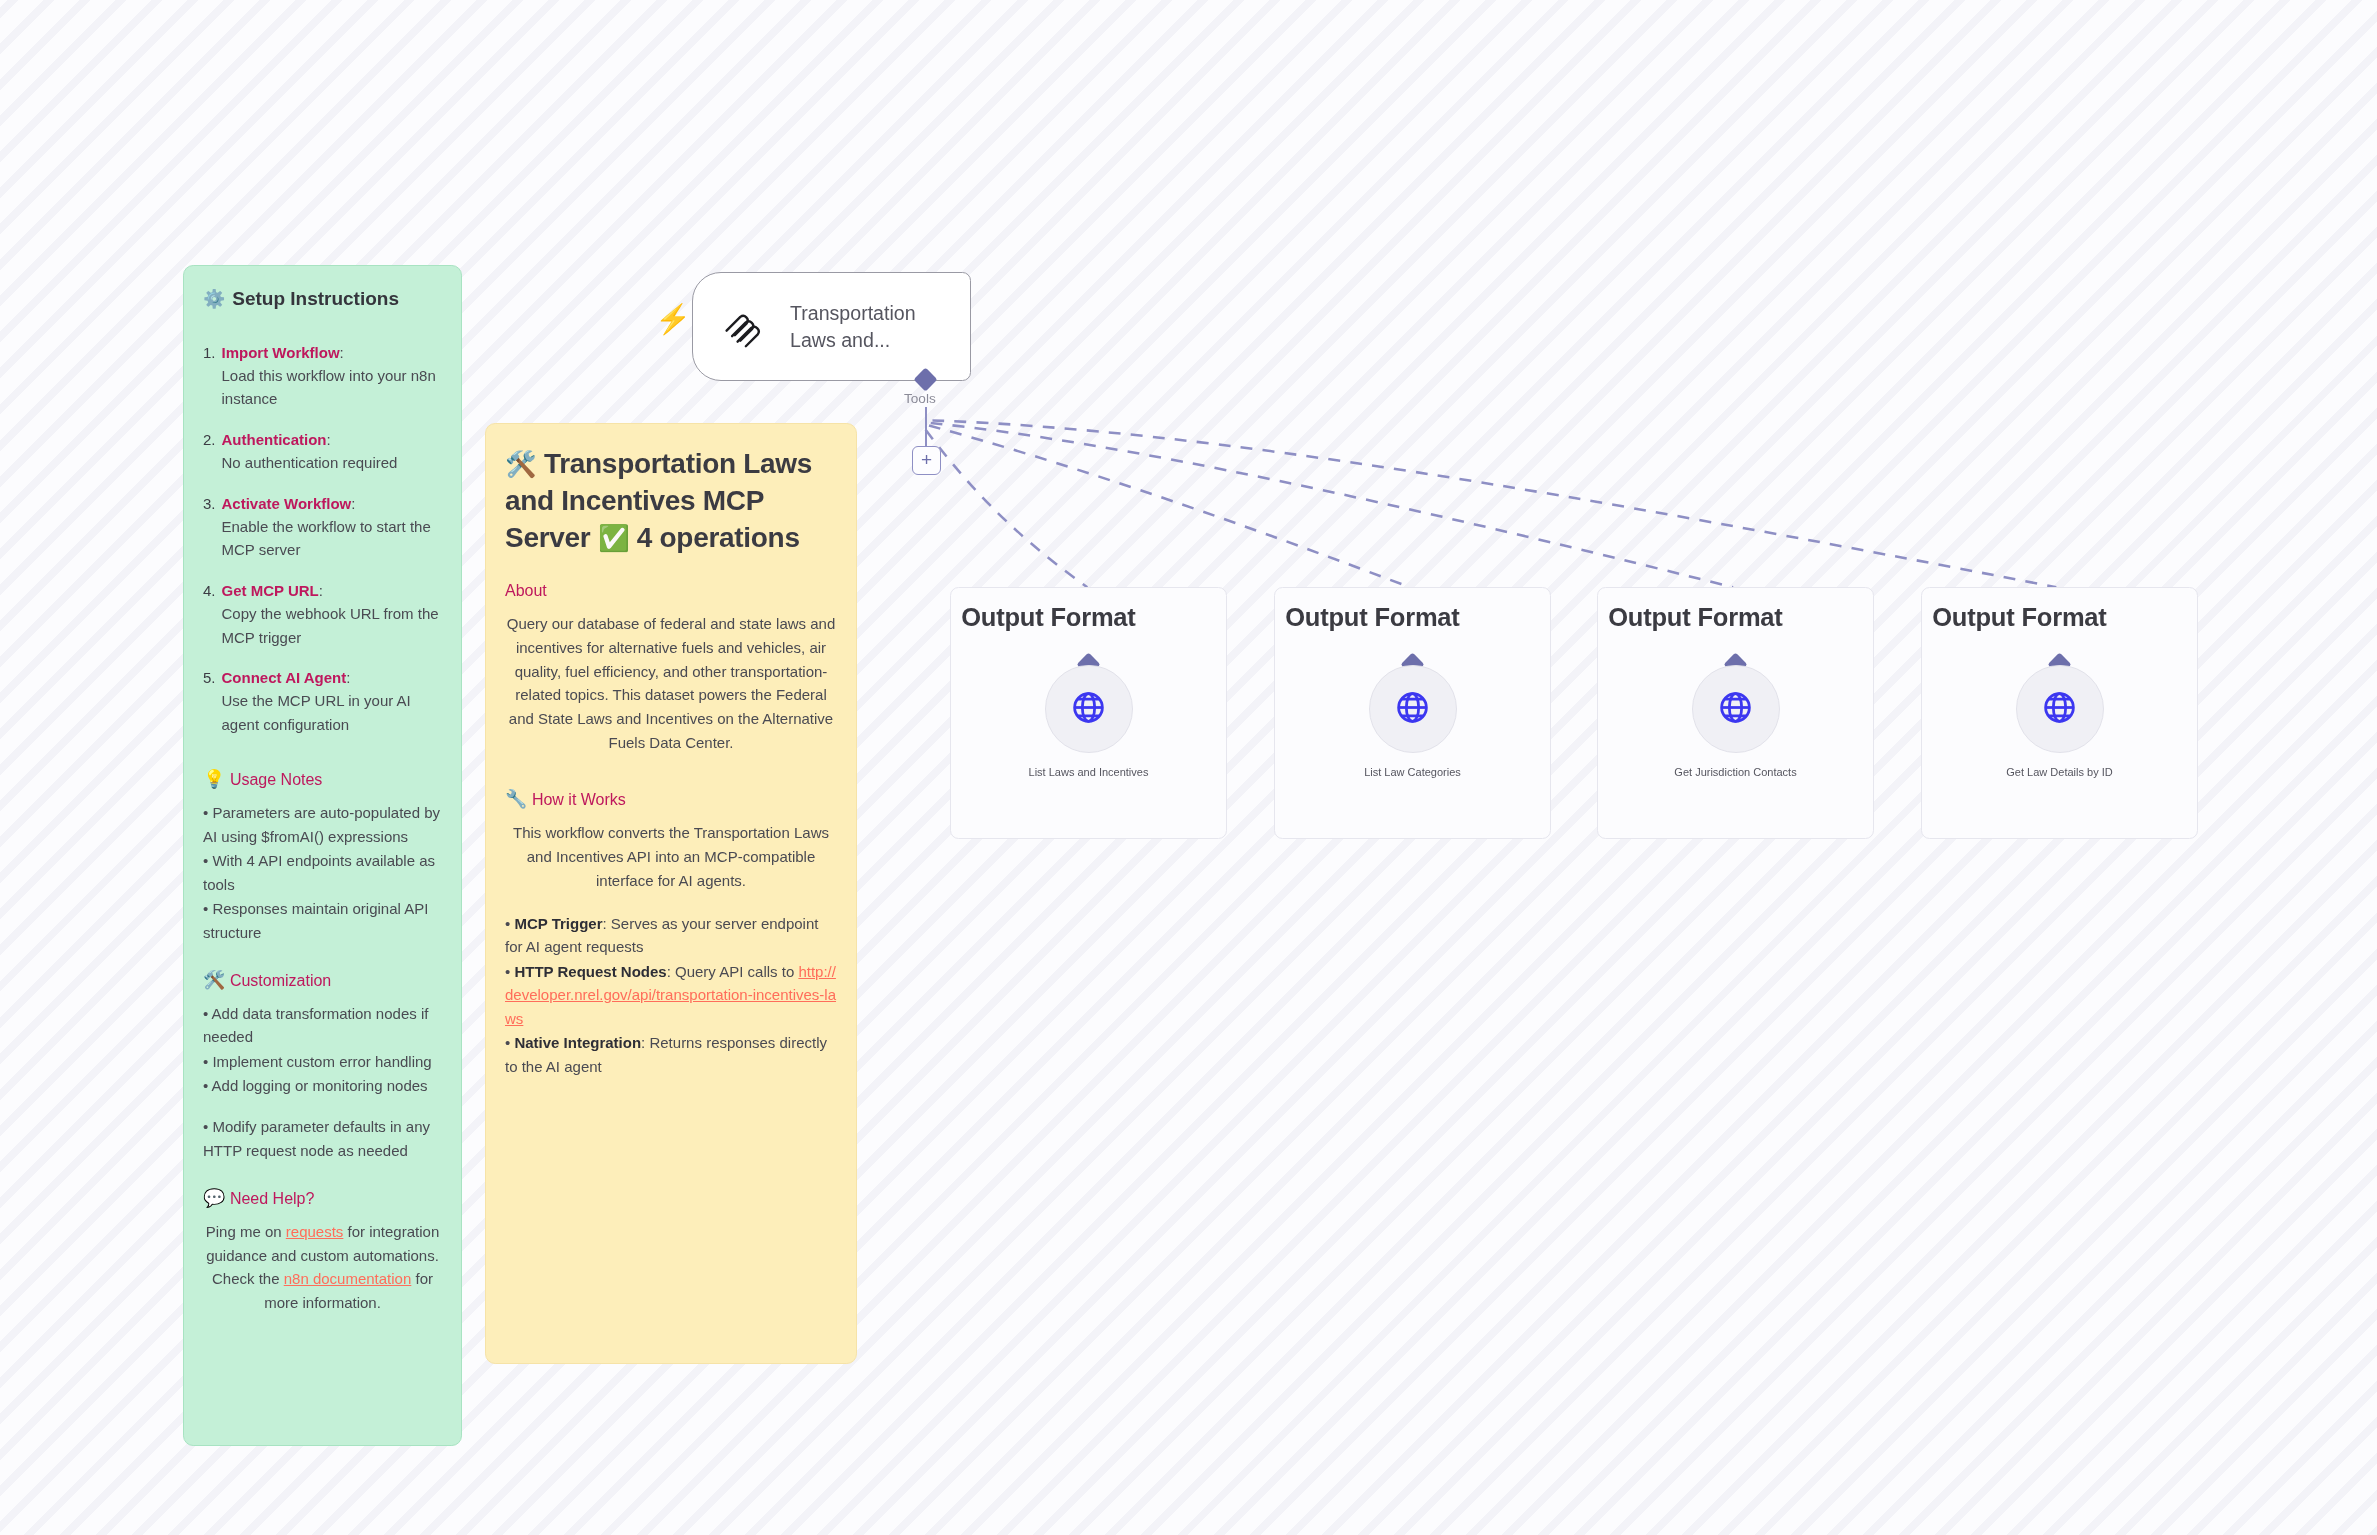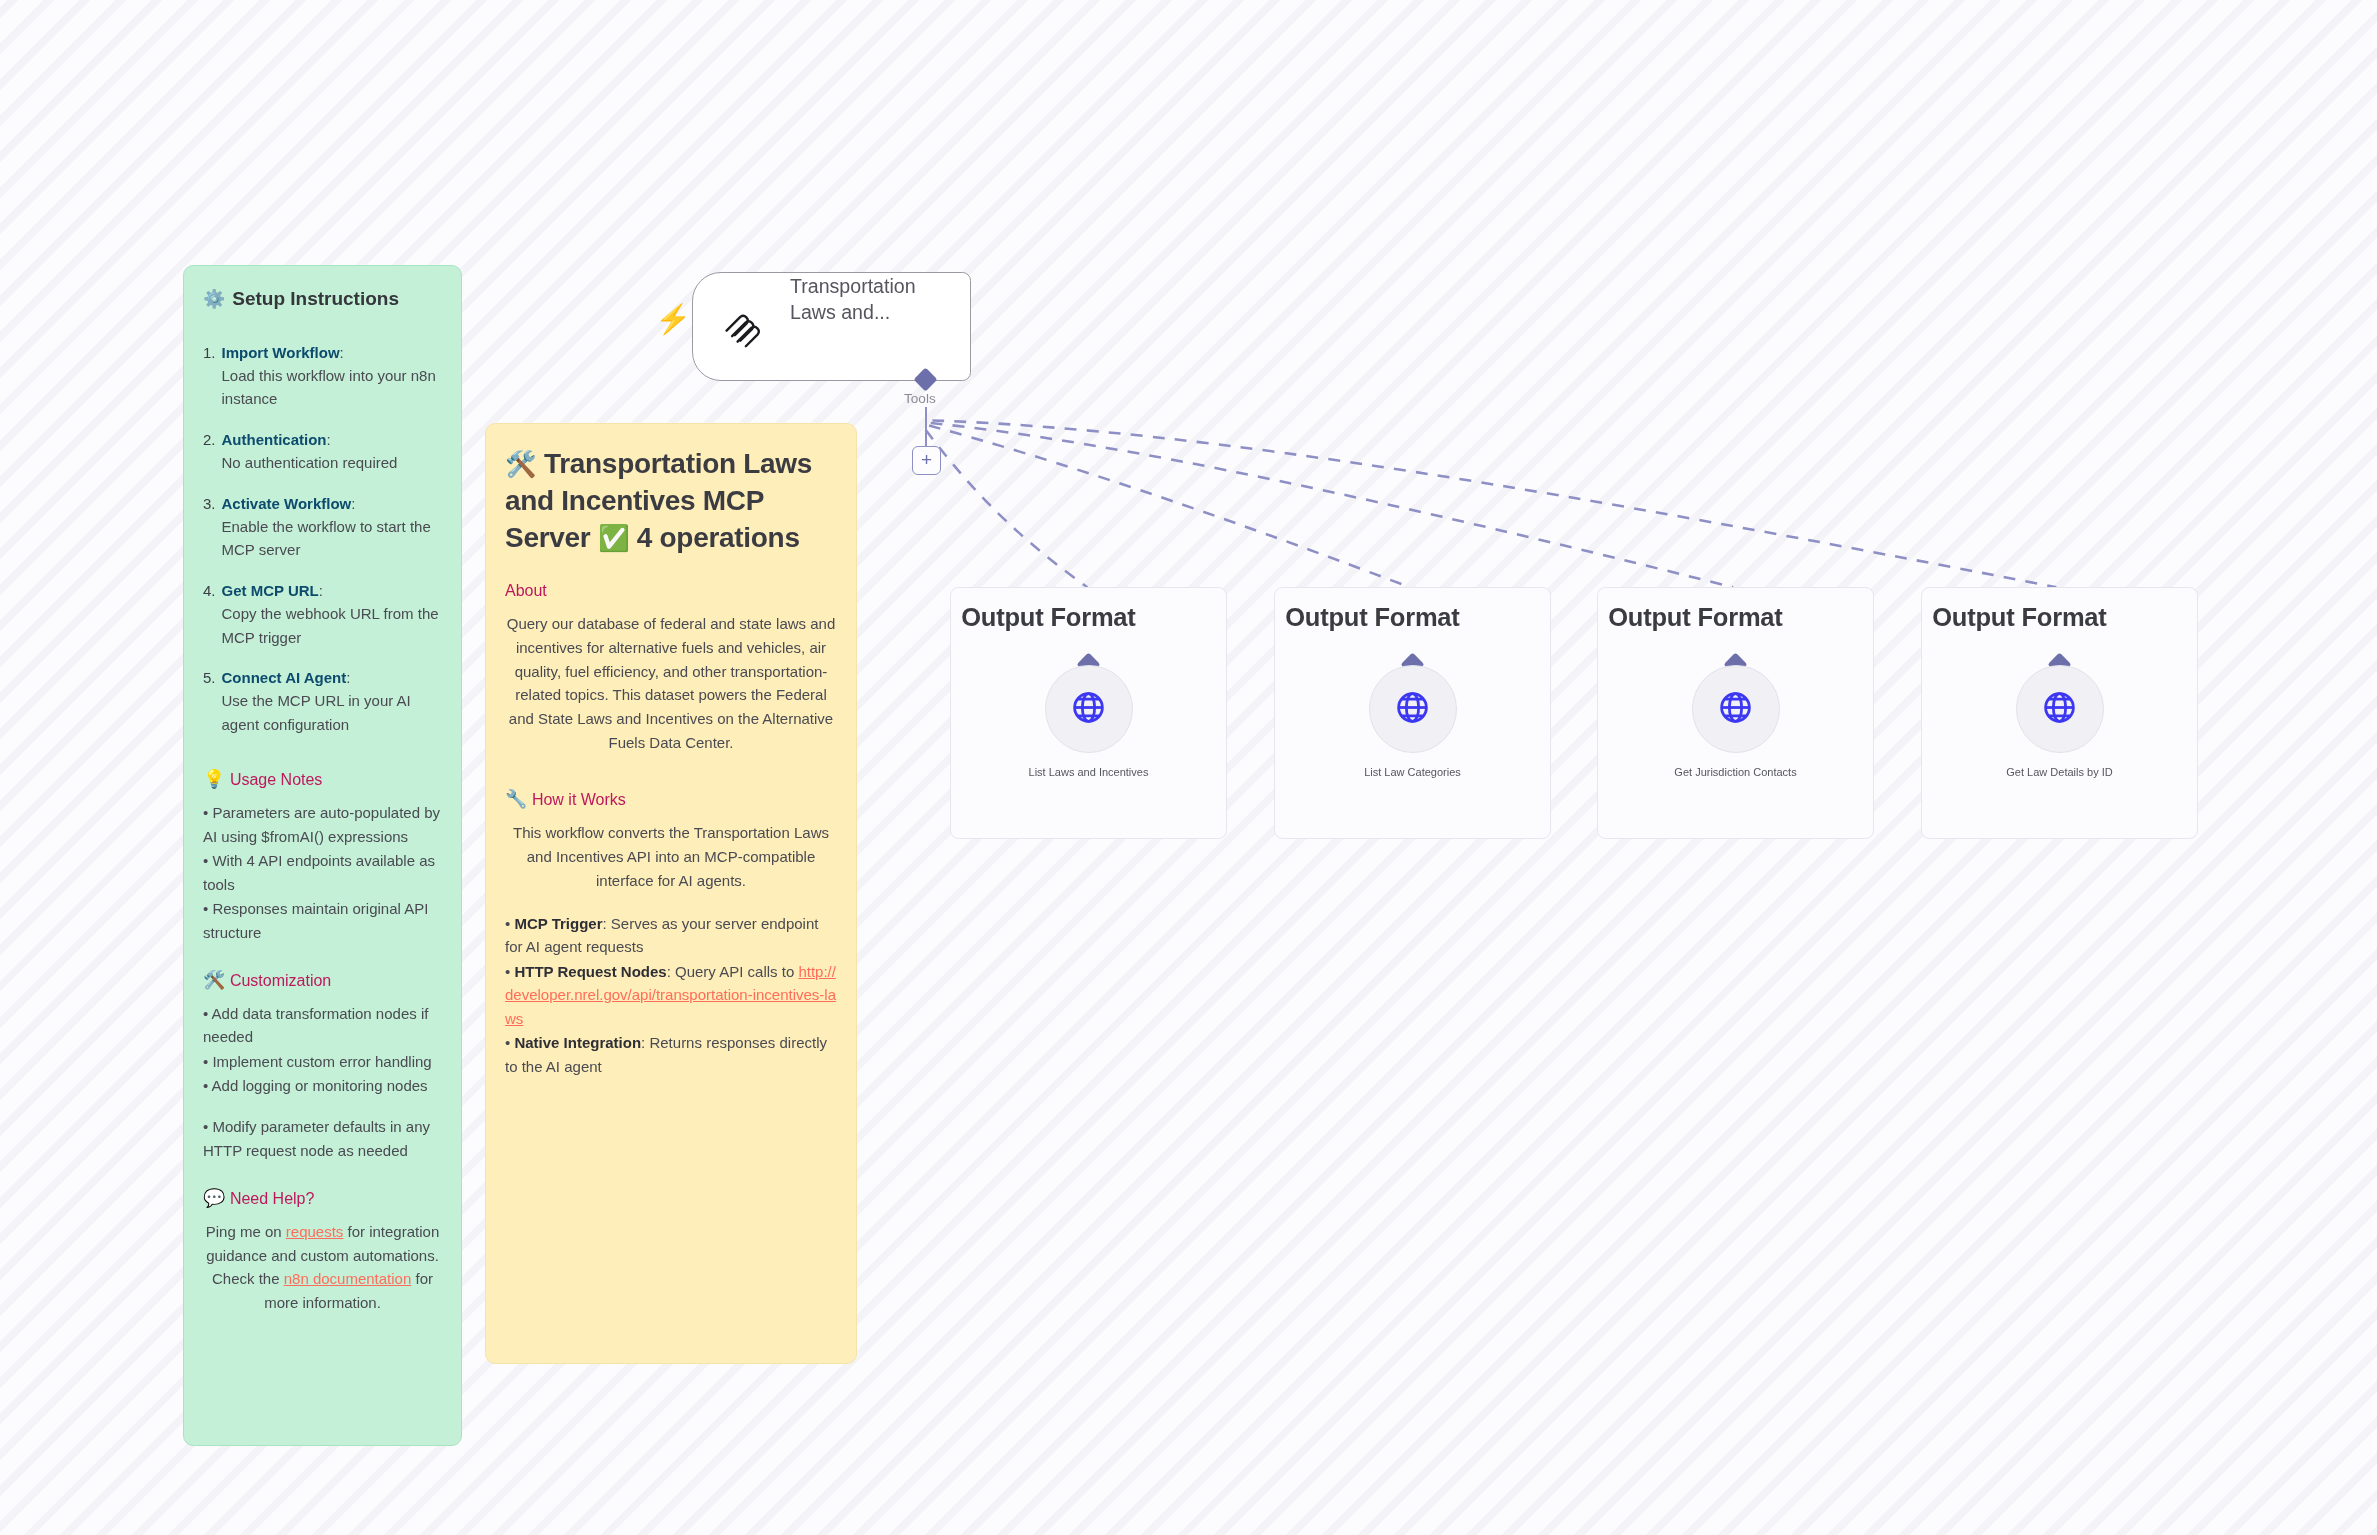--- a/index.html
+++ b/index.html
@@ -84,21 +84,21 @@
   .note-list li {
     display: flex;
     gap: 6px;
     font-size: 15px;
     line-height: 1.56;
     color: #4a4a52;
     margin-bottom: 17px;
   }
   .note-list li .num { flex: 0 0 auto; color: #3c3c44; }
   .note-list li .body { flex: 1 1 auto; }
-  .note-list li b { color: #0c4a6e; font-weight: 700; }
+  .note-list li b { color: #be185d; font-weight: 700; }
 
   .bullets { font-size: 15px; line-height: 1.57; color: #4a4a52; }
   .bullets .bl { margin-bottom: 0.9px; }
   .bullets b { color: #2e2e36; font-weight: 700; }
 
   .emoji { font-size: 18px; line-height: 1; }
   .emoji-lg { font-size: 25.5px; line-height: 1; }
 
   .link-red { color: #ff6d5a; word-break: break-all; }
   .code-purple {
@@ -111,20 +111,21 @@
 
   
   #trigger-node {
     position: absolute;
     left: 692px; top: 272px;
     width: 279px; height: 109px;
     background: #fff;
     border: 1.7px solid #9a9aa4;
     border-radius: 29px 8.5px 8.5px 29px;
     display: flex;
+    align-items: center;
     padding-left: 29px;
     gap: 24px;
   }
   #trigger-node .tlabel {
     font-size: 19.6px;
     line-height: 1.35;
     color: #55555f;
     max-width: 145px;
   }
   #bolt-icon {

